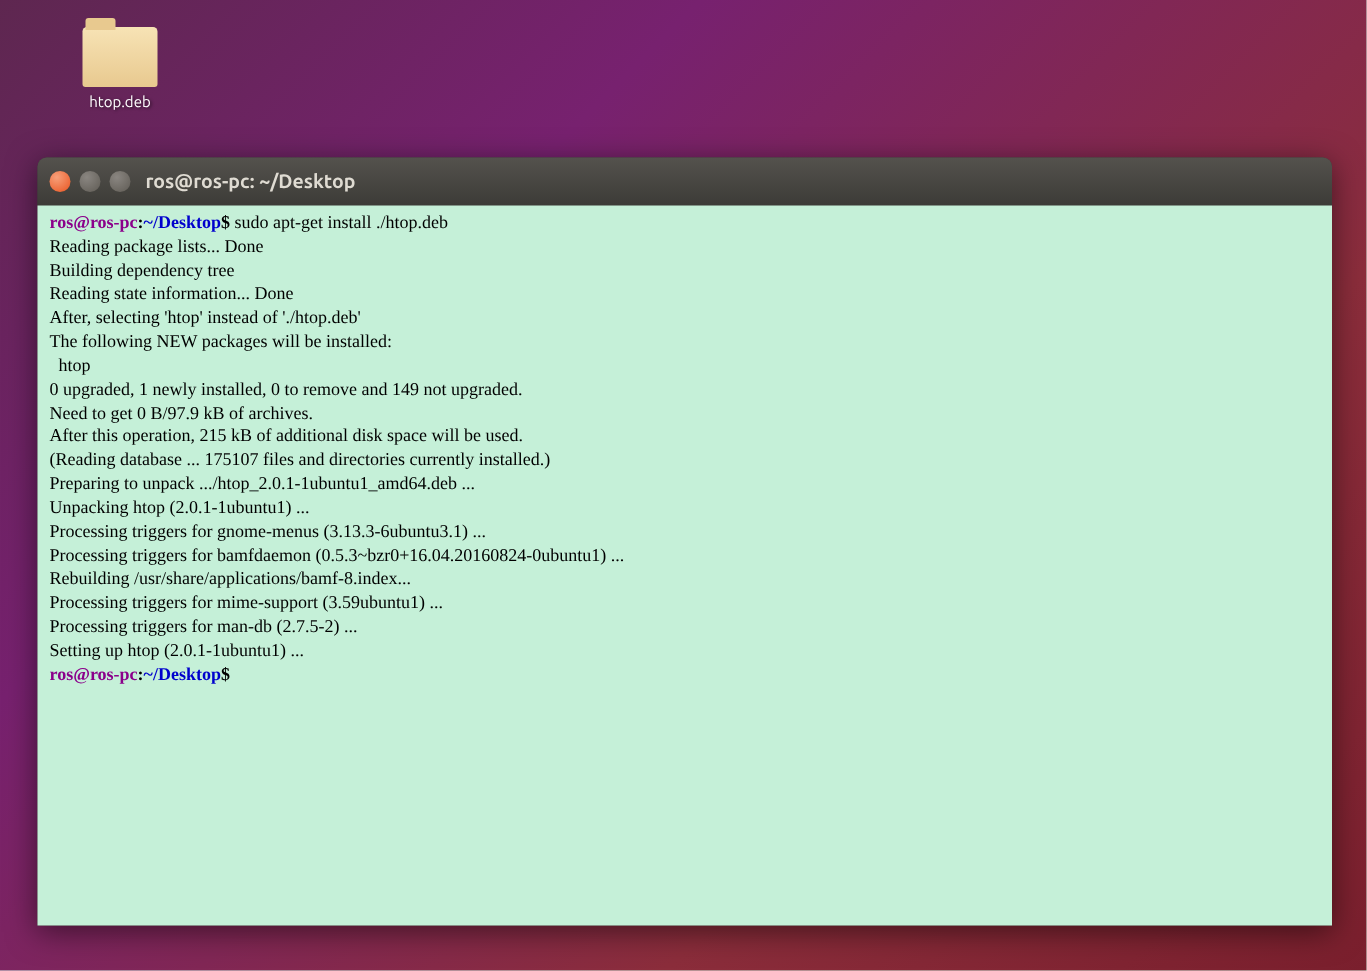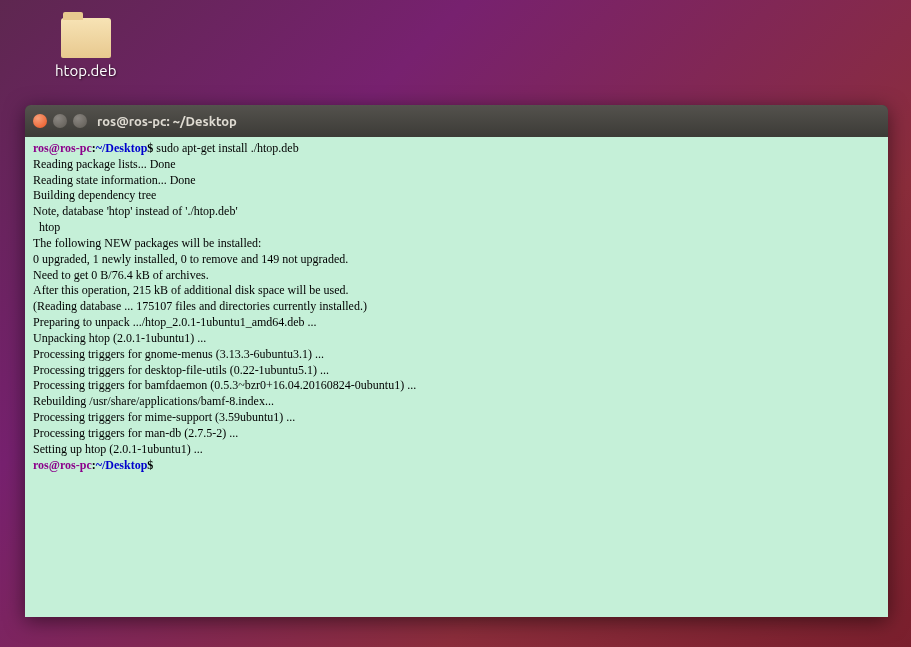--- a/index.html
+++ b/index.html
@@ -37,21 +37,21 @@
       position: absolute;
       top: -6px;
       left: 2px;
       width: 20px;
       height: 8px;
       background: #e8c98f;
       border-radius: 2px 2px 0 0;
     }
     .desktop-icon-label {
       color: #ffffff;
-      font-size: 15px;
+      font-size: 10px;
       text-shadow: 1px 1px 2px rgba(0,0,0,0.6);
     }
     .terminal-window {
       position: absolute;
       top: 105px;
       left: 25px;
       width: 863px;
       background: #3c3b37;
       border-radius: 6px 6px 0 0;
       box-shadow: 0 4px 20px rgba(0,0,0,0.5);
@@ -139,33 +139,32 @@
       <div class="window-button btn-close"></div>
       <div class="window-button btn-min"></div>
       <div class="window-button btn-max"></div>
     </div>
     <span class="window-title">ros@ros-pc: ~/Desktop</span>
   </div>
   <div class="terminal-body">
     <div class="terminal-line"><span class="prompt-user">ros</span><span class="prompt-user">@</span><span class="prompt-host">ros-pc</span><span class="prompt-colon">:</span><span class="prompt-path">~/Desktop</span><span class="prompt-dollar">$</span><span class="command-text"> sudo apt-get install ./htop.deb</span></div>
     <div id="output-container">
         <div class="terminal-line">Reading package lists... Done</div>
+        <div class="terminal-line">Building dependency tree</div>
         <div class="terminal-line">Reading state information... Done</div>
-        <div class="terminal-line">Building dependency tree</div>
-        <div class="terminal-line">Note, database 'htop' instead of './htop.deb'</div>
+        <div class="terminal-line">After, selecting 'htop' instead of './htop.deb'</div>
+        <div class="terminal-line">The following NEW packages will be installed:</div>
         <div class="terminal-line">  htop</div>
-        <div class="terminal-line">The following NEW packages will be installed:</div>
         <div class="terminal-line">0 upgraded, 1 newly installed, 0 to remove and 149 not upgraded.</div>
-        <div class="terminal-line">Need to get 0 B/76.4 kB of archives.</div>
+        <div class="terminal-line">Need to get 0 B/97.9 kB of archives.</div>
         <div class="terminal-line">After this operation, 215 kB of additional disk space will be used.</div>
         <div class="terminal-line">(Reading database ... 175107 files and directories currently installed.)</div>
         <div class="terminal-line">Preparing to unpack .../htop_2.0.1-1ubuntu1_amd64.deb ...</div>
         <div class="terminal-line">Unpacking htop (2.0.1-1ubuntu1) ...</div>
         <div class="terminal-line">Processing triggers for gnome-menus (3.13.3-6ubuntu3.1) ...</div>
-        <div class="terminal-line">Processing triggers for desktop-file-utils (0.22-1ubuntu5.1) ...</div>
         <div class="terminal-line">Processing triggers for bamfdaemon (0.5.3~bzr0+16.04.20160824-0ubuntu1) ...</div>
         <div class="terminal-line">Rebuilding /usr/share/applications/bamf-8.index...</div>
         <div class="terminal-line">Processing triggers for mime-support (3.59ubuntu1) ...</div>
         <div class="terminal-line">Processing triggers for man-db (2.7.5-2) ...</div>
         <div class="terminal-line">Setting up htop (2.0.1-1ubuntu1) ...</div>
       </div>
     <div class="terminal-line"><span class="prompt-user">ros</span><span class="prompt-user">@</span><span class="prompt-host">ros-pc</span><span class="prompt-colon">:</span><span class="prompt-path">~/Desktop</span><span class="prompt-dollar">$</span></div>
   </div>
 </div>
 

